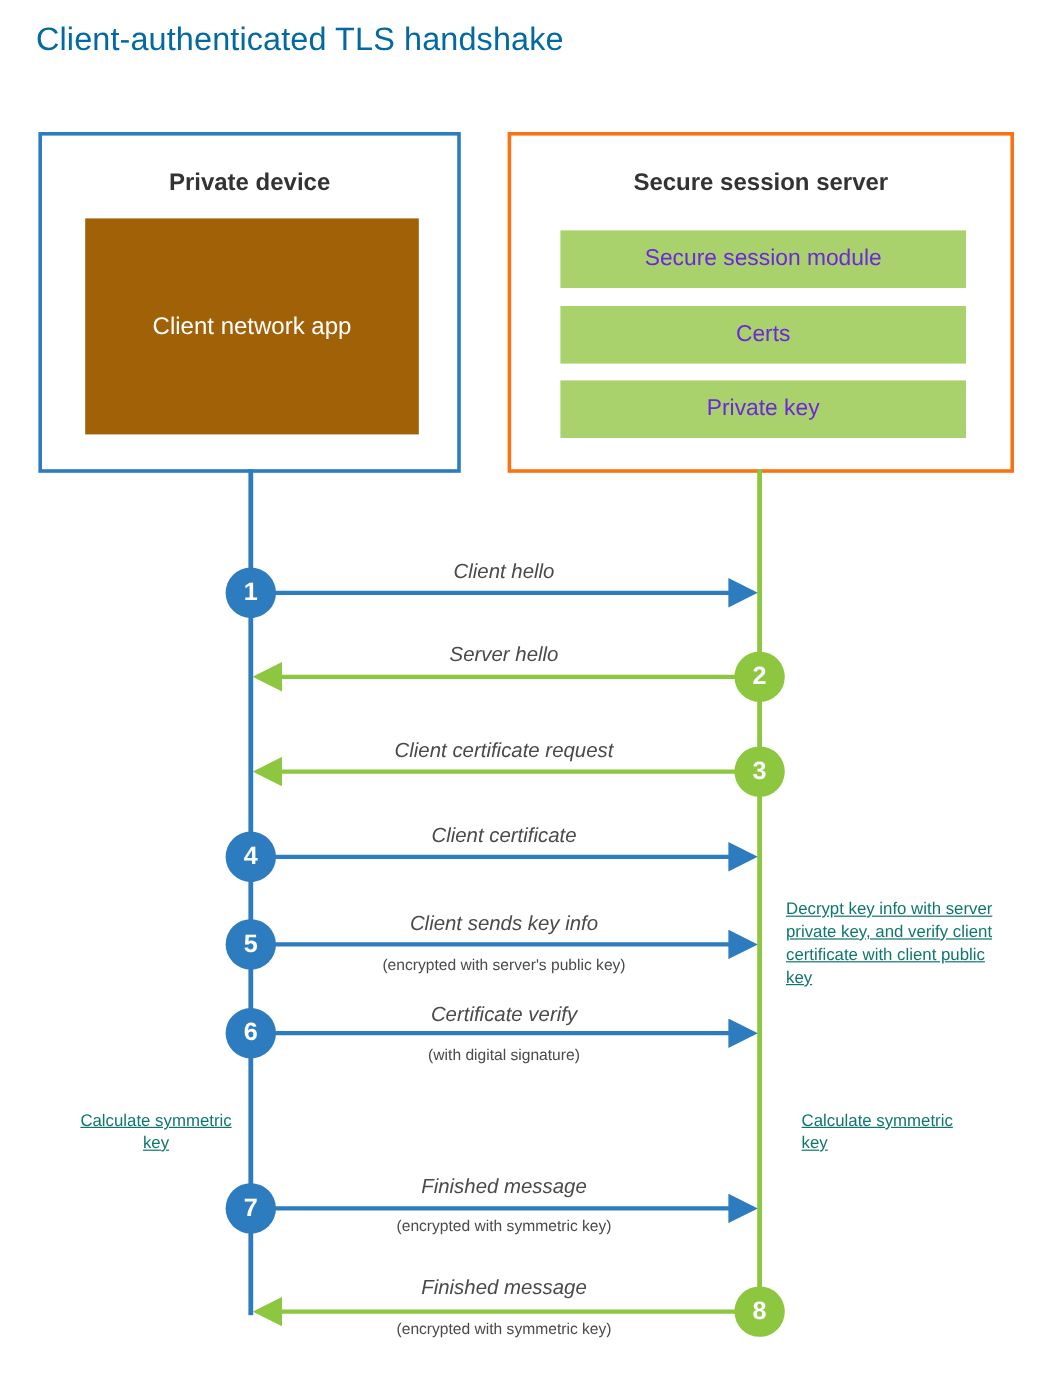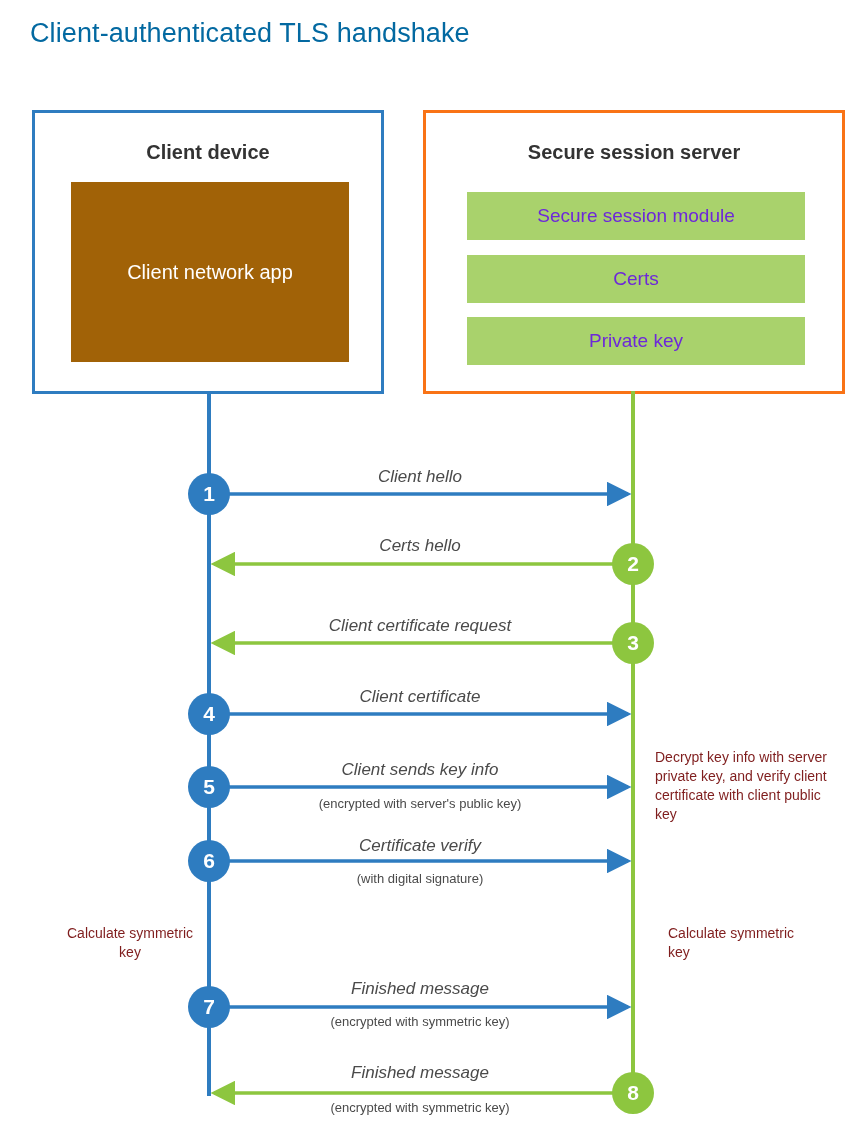--- a/index.html
+++ b/index.html
@@ -157,21 +157,22 @@
     font-size: 13px;
     color: #4a4a4a;
     white-space: nowrap;
   }
 
   
   .side-note {
     position: absolute;
     font-size: 14px;
     line-height: 19px;
-    color: #7f1d1d;
+    color: #0f766e;
+    text-decoration: underline;
   }
   #note-decrypt {
     left: 655px;
     top: 748px;
     width: 175px;
     text-align: left;
   }
   #note-calc-client {
     left: 60px;
     top: 924px;
@@ -190,21 +191,21 @@
   }
 </style>
 </head>
 <body>
 
 <div id="diagram-root">
 
   <div class="page-title">Client-authenticated TLS handshake</div>
 
   <div class="party-box" id="client-box">
-    <div class="party-title">Client device</div>
+    <div class="party-title">Private device</div>
     <div class="client-app-block">Client network app</div>
   </div>
 
   <div class="party-box" id="server-box">
     <div class="party-title">Secure session server</div>
     <div class="server-module m0">Secure session module</div>
     <div class="server-module m1">Certs</div>
     <div class="server-module m2">Private key</div>
   </div>
 
@@ -235,21 +236,21 @@
   <div class="step-circle server-side" style="top:543px">2</div>
   <div class="step-circle server-side" style="top:622px">3</div>
   <div class="step-circle client-side" style="top:693px">4</div>
   <div class="step-circle client-side" style="top:766px">5</div>
   <div class="step-circle client-side" style="top:840px">6</div>
   <div class="step-circle client-side" style="top:986px">7</div>
   <div class="step-circle server-side" style="top:1072px">8</div>
 
   <div class="msg-label" style="left:220px; top:467px; width:400px;">Client hello</div>
 
-  <div class="msg-label" style="left:220px; top:536px; width:400px;">Certs hello</div>
+  <div class="msg-label" style="left:220px; top:536px; width:400px;">Server hello</div>
 
   <div class="msg-label" style="left:220px; top:616px; width:400px;">Client certificate request</div>
 
   <div class="msg-label" style="left:220px; top:687px; width:400px;">Client certificate</div>
 
   <div class="msg-label" style="left:220px; top:760px; width:400px;">Client sends key info</div>
   <div class="msg-sublabel" style="left:220px; top:796px; width:400px;">(encrypted with server's public key)</div>
 
   <div class="msg-label" style="left:220px; top:836px; width:400px;">Certificate verify</div>
   <div class="msg-sublabel" style="left:220px; top:871px; width:400px;">(with digital signature)</div>

